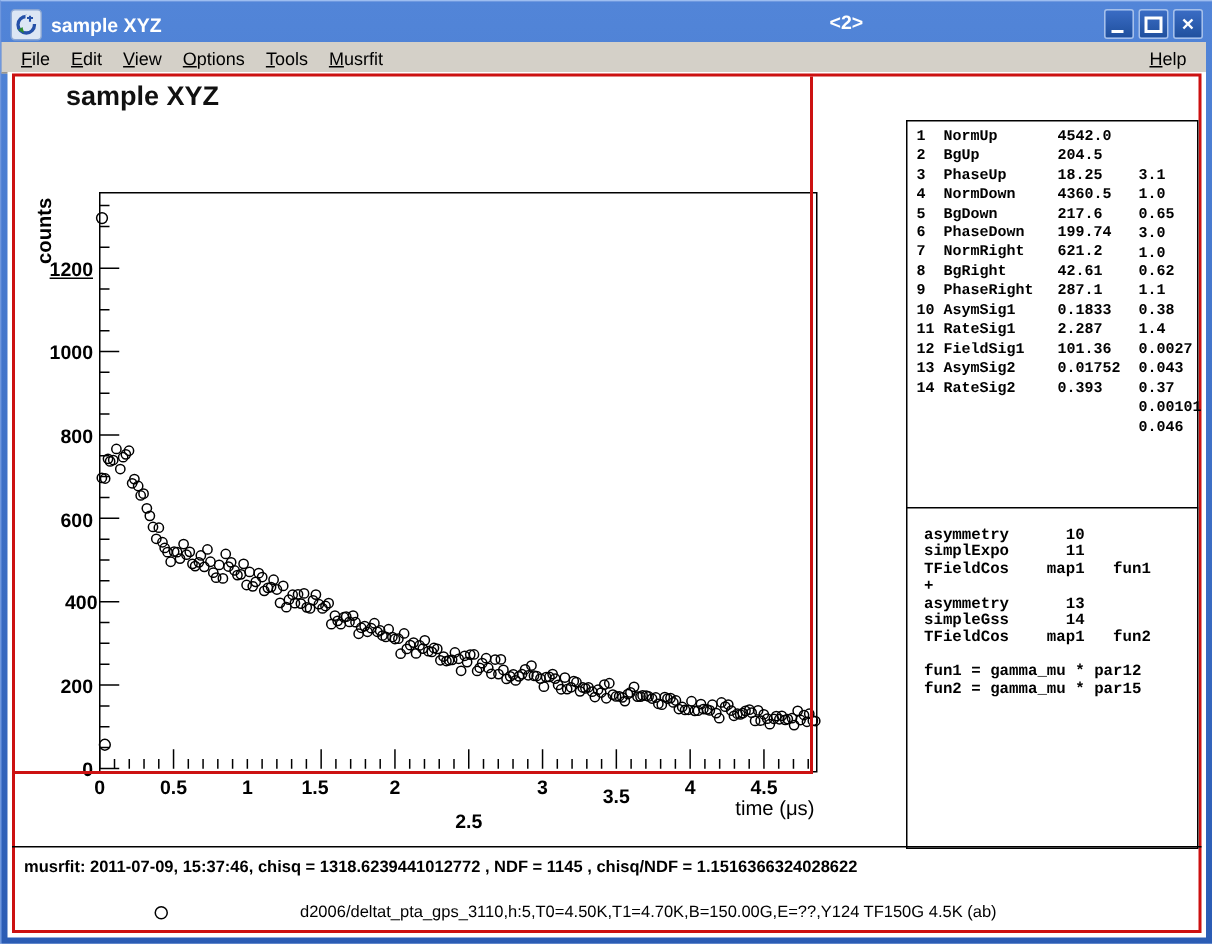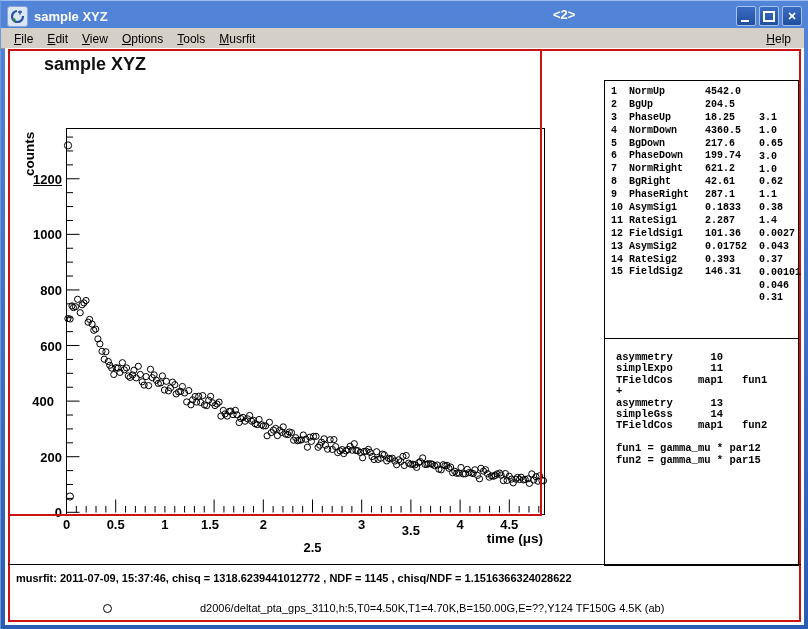--- a/index.html
+++ b/index.html
@@ -34,21 +34,21 @@
   .red-frame{position:absolute;left:3px;top:1px;right:3px;bottom:3px;
              border:2px solid #cc1111;}
   .pad-line-v{position:absolute;width:2px;background:#cc1111;}
   .pad-line-h{position:absolute;height:2px;background:#cc1111;}
   .plot-title{position:absolute;left:39px;top:6px;font-size:18px;font-weight:bold;color:#111;}
   .plot-frame{position:absolute;left:61px;top:80px;width:477px;height:385px;
               border:1px solid #000;}
   .plot-svg{position:absolute;left:0;top:0;}
   .ylab{position:absolute;left:17px;top:128px;font-size:13.5px;font-weight:bold;
         transform:rotate(-90deg);transform-origin:0 0;white-space:nowrap;}
-  .xlab{position:absolute;font-size:13.5px;font-weight:bold;text-align:right;width:130px;}
+  .xlab{position:absolute;font-size:13.5px;font-weight:normal;text-align:right;width:130px;}
   .tick-label-y{position:absolute;width:42px;text-align:right;font-size:13px;font-weight:bold;}
   .tick-label-x{position:absolute;width:44px;text-align:center;font-size:13px;font-weight:bold;}
   .stat-box{position:absolute;left:599px;border:1px solid #000;background:#fff;
             font-family:"Liberation Mono","DejaVu Sans Mono",monospace;
             font-weight:bold;font-size:10px;}
   .param-row{position:relative;height:12.9px;line-height:12.9px;}
   .p-num{position:absolute;left:6px;}
   .p-name{position:absolute;left:24px;}
   .p-val{position:absolute;left:100px;}
   .p-err{position:absolute;left:154px;margin-top:26px;}
@@ -426,21 +426,21 @@
           <circle cx="536.9" cy="432.5" r="3.1"></circle>
           <circle cx="538.5" cy="432.7" r="3.1"></circle>
           <circle cx="63.0" cy="97.4" r="3.6"></circle>
           <circle cx="64.9" cy="448.5" r="3.6"></circle>
         </g>
       </svg>
     <div class="xlab" style="left:408px;top:483px;">time (μs)</div>
     <div id="tick-labels">
         <div class="tick-label-y" style="left: 15px; top: 457.3px;">0</div>
         <div class="tick-label-y" style="left: 15px; top: 401.71px;">200</div>
-        <div class="tick-label-y" style="left: 7px; top: 346.12px;">400</div>
+        <div class="tick-label-y" style="left: 18px; top: 346.12px;">400</div>
         <div class="tick-label-y" style="left: 15px; top: 290.53px;">600</div>
         <div class="tick-label-y" style="left: 15px; top: 234.94px;">800</div>
         <div class="tick-label-y" style="left: 15px; top: 179.35px;">1000</div>
         <div class="tick-label-y" style="left: 15px; top: 123.76px; text-decoration: underline;">1200</div>
         <div class="tick-label-x" style="left: 39.5px; top: 469px;">0</div>
         <div class="tick-label-x" style="left: 88.7px; top: 469px;">0.5</div>
         <div class="tick-label-x" style="left: 137.9px; top: 469px;">1</div>
         <div class="tick-label-x" style="left: 183px; top: 469px; text-align: center;">1.5</div>
         <div class="tick-label-x" style="left: 236.3px; top: 469px;">2</div>
         <div class="tick-label-x" style="left: 285.5px; top: 469px; margin-top: 23px;">2.5</div>
@@ -531,26 +531,20 @@
           <span class="p-name">AsymSig2</span>
           <span class="p-val">0.01752</span>
           <span class="p-err">0.00101</span>
         </div>
         <div class="param-row">
           <span class="p-num">14</span>
           <span class="p-name">RateSig2</span>
           <span class="p-val">0.393</span>
           <span class="p-err">0.046</span>
         </div>
-        <div class="param-row">
-          <span class="p-num">15</span>
-          <span class="p-name">FieldSig2</span>
-          <span class="p-val">146.31</span>
-          <span class="p-err">0.31</span>
-        </div>
       </div>
 
     <div class="stat-box" style="top:290px;width:193px;height:226px;">
       <pre class="theory-pre" id="theory-pre">asymmetry      10
 simplExpo      11
 TFieldCos    map1   fun1
 +
 asymmetry      13
 simpleGss      14
 TFieldCos    map1   fun2

